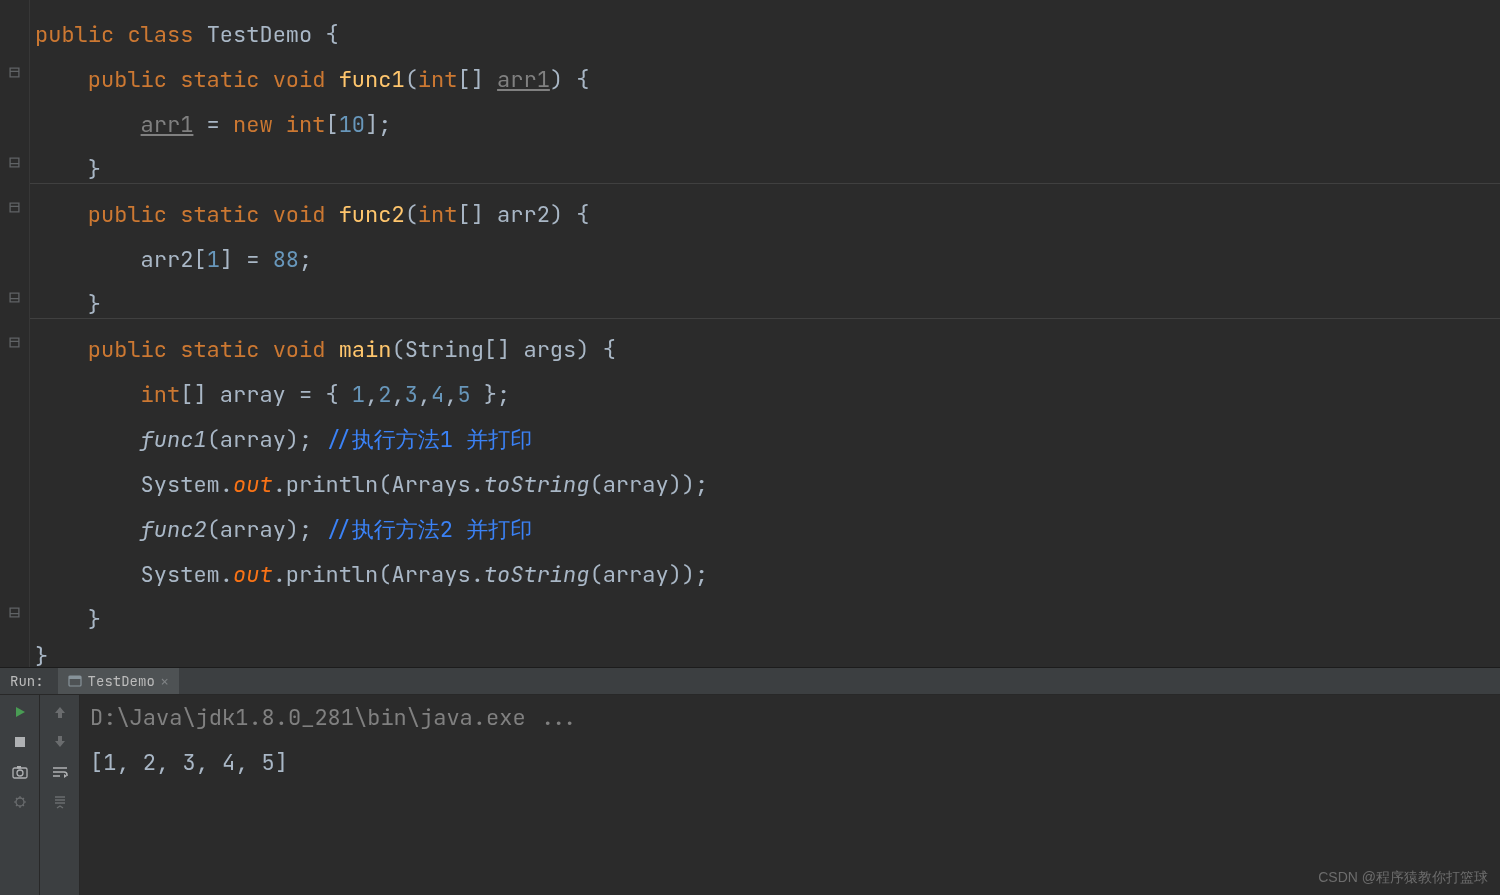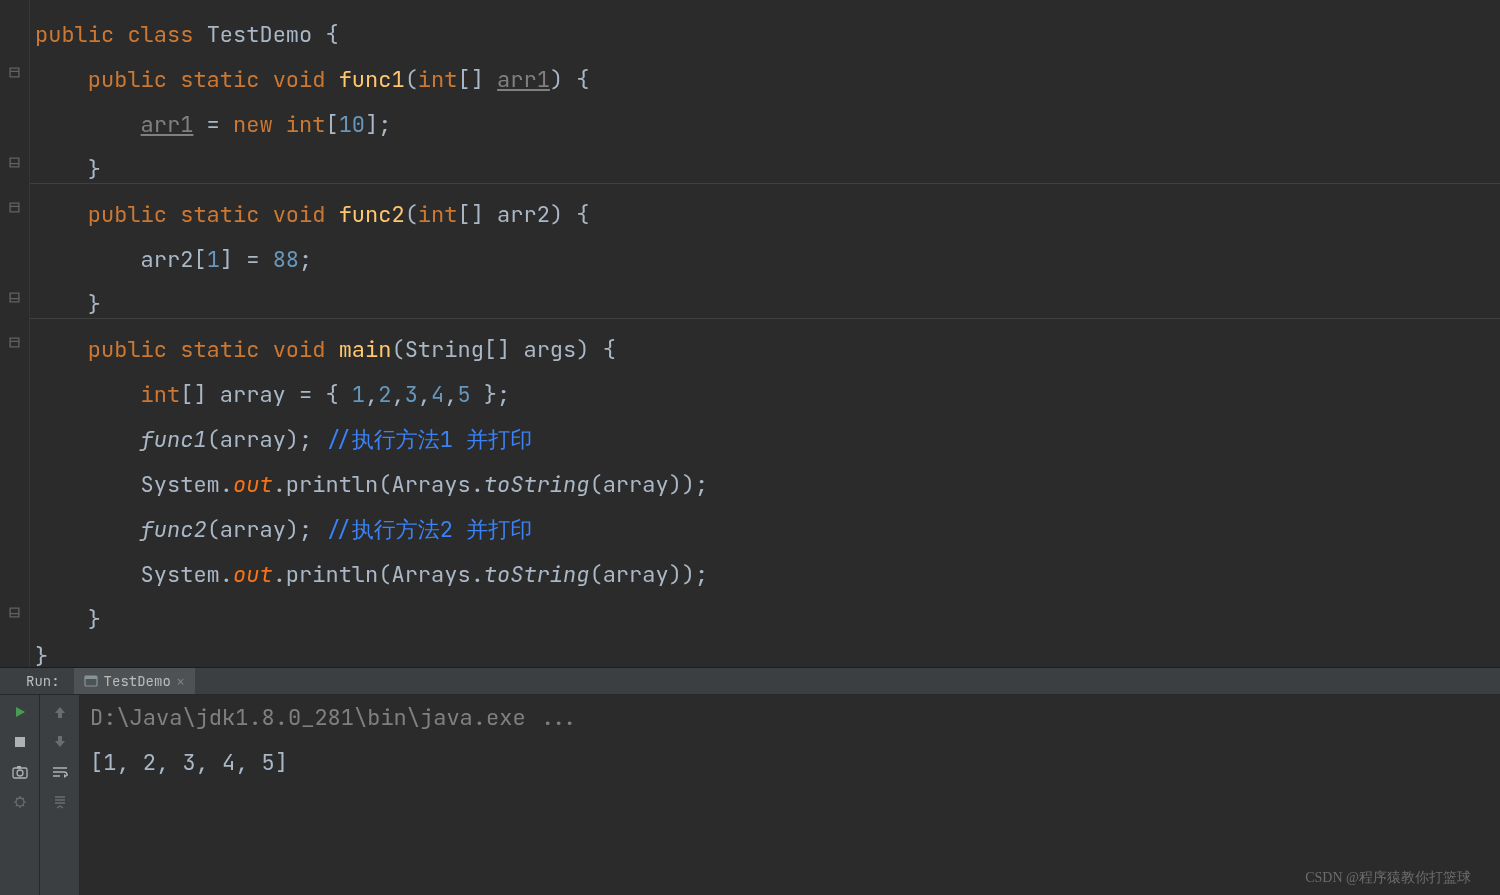--- a/index.html
+++ b/index.html
@@ -69,21 +69,21 @@
   border-top: 1px solid #1c1c1c;
 }
 .run-header {
   height: 27px;
   background: #3c3f41;
   border-bottom: 1px solid #282828;
   display: flex;
   align-items: center;
   font-size: 14px;
   color: #bbbbbb;
-  padding-left: 26px;
+  padding-left: 10px;
 }
 .run-tab {
   display: flex;
   align-items: center;
   gap: 6px;
   background: #4e5254;
   height: 100%;
   padding: 0 10px;
   margin-left: 14px;
 }
@@ -127,25 +127,25 @@
 .console {
   flex: 1;
   padding: 0 10px;
   font-size: 22px;
   line-height: 45px;
   color: #a9b7c6;
 }
 .console-cmd { color: #808080; }
 .watermark {
   position: absolute;
-  right: 29px;
+  right: 12px;
   bottom: 8px;
   font-size: 14px;
   color: #888888;
-  font-family: Liberation Serif, serif;
+  font-family: Liberation Sans, sans-serif;
   opacity: 0.7;
 }
 .app-icon-svg {
   width: 14px; height: 14px;
 }
 </style>
 </head>
 <body>
 
 <div class="editor">

